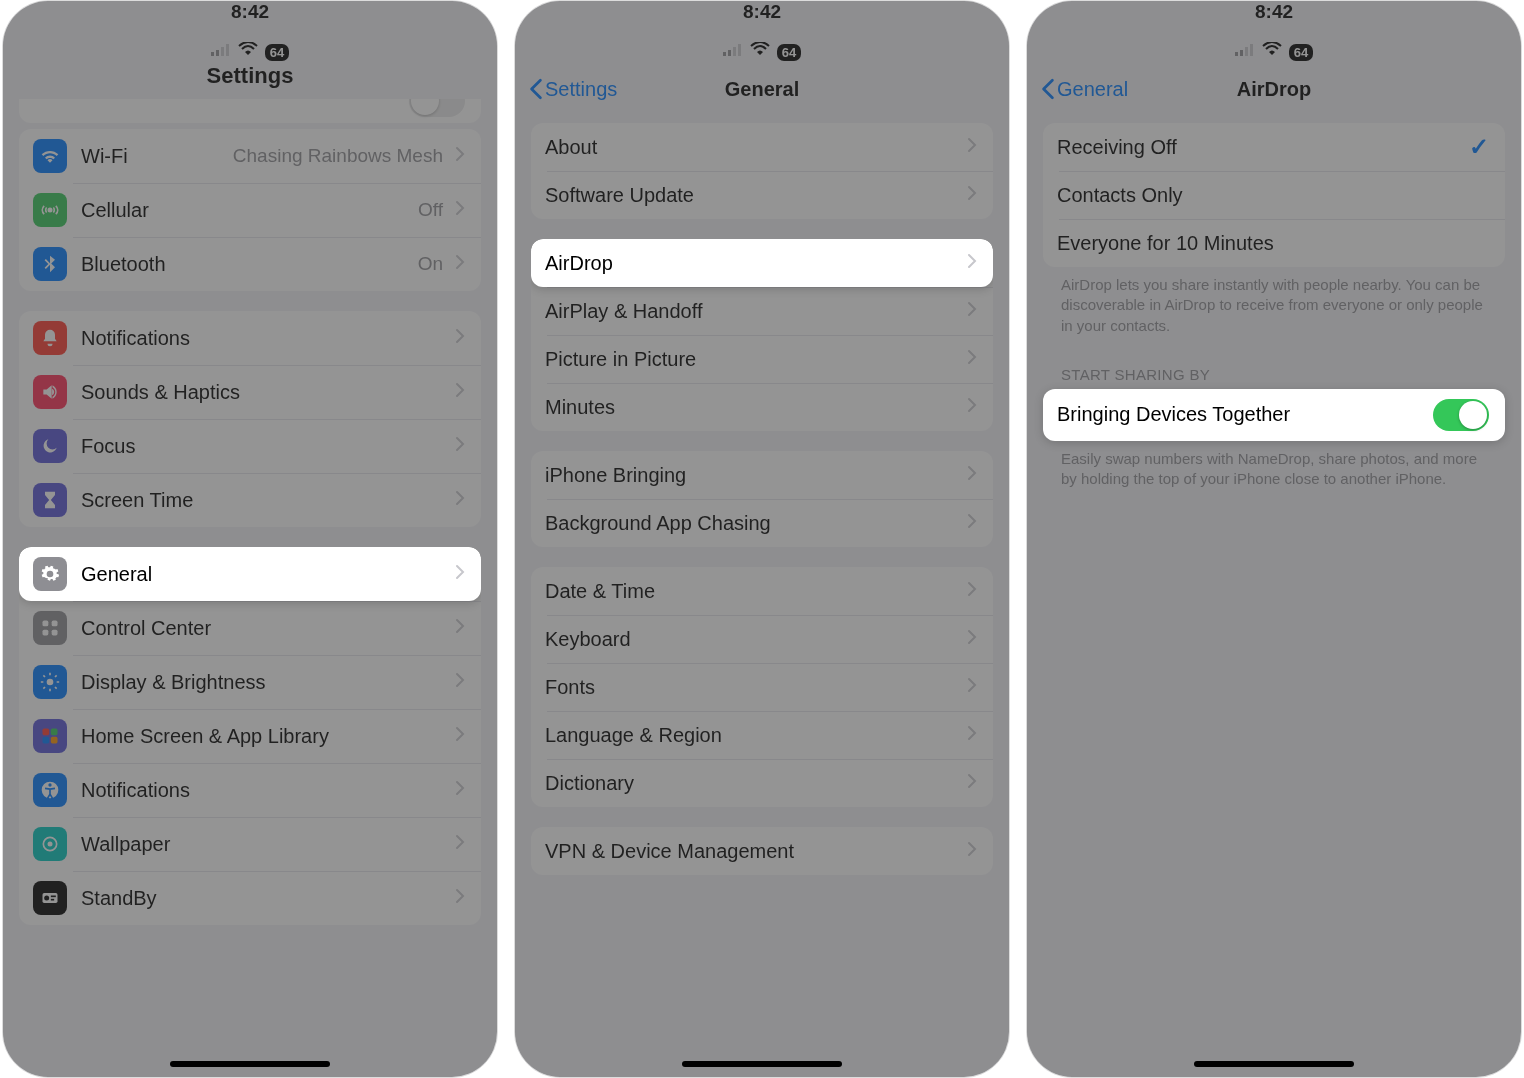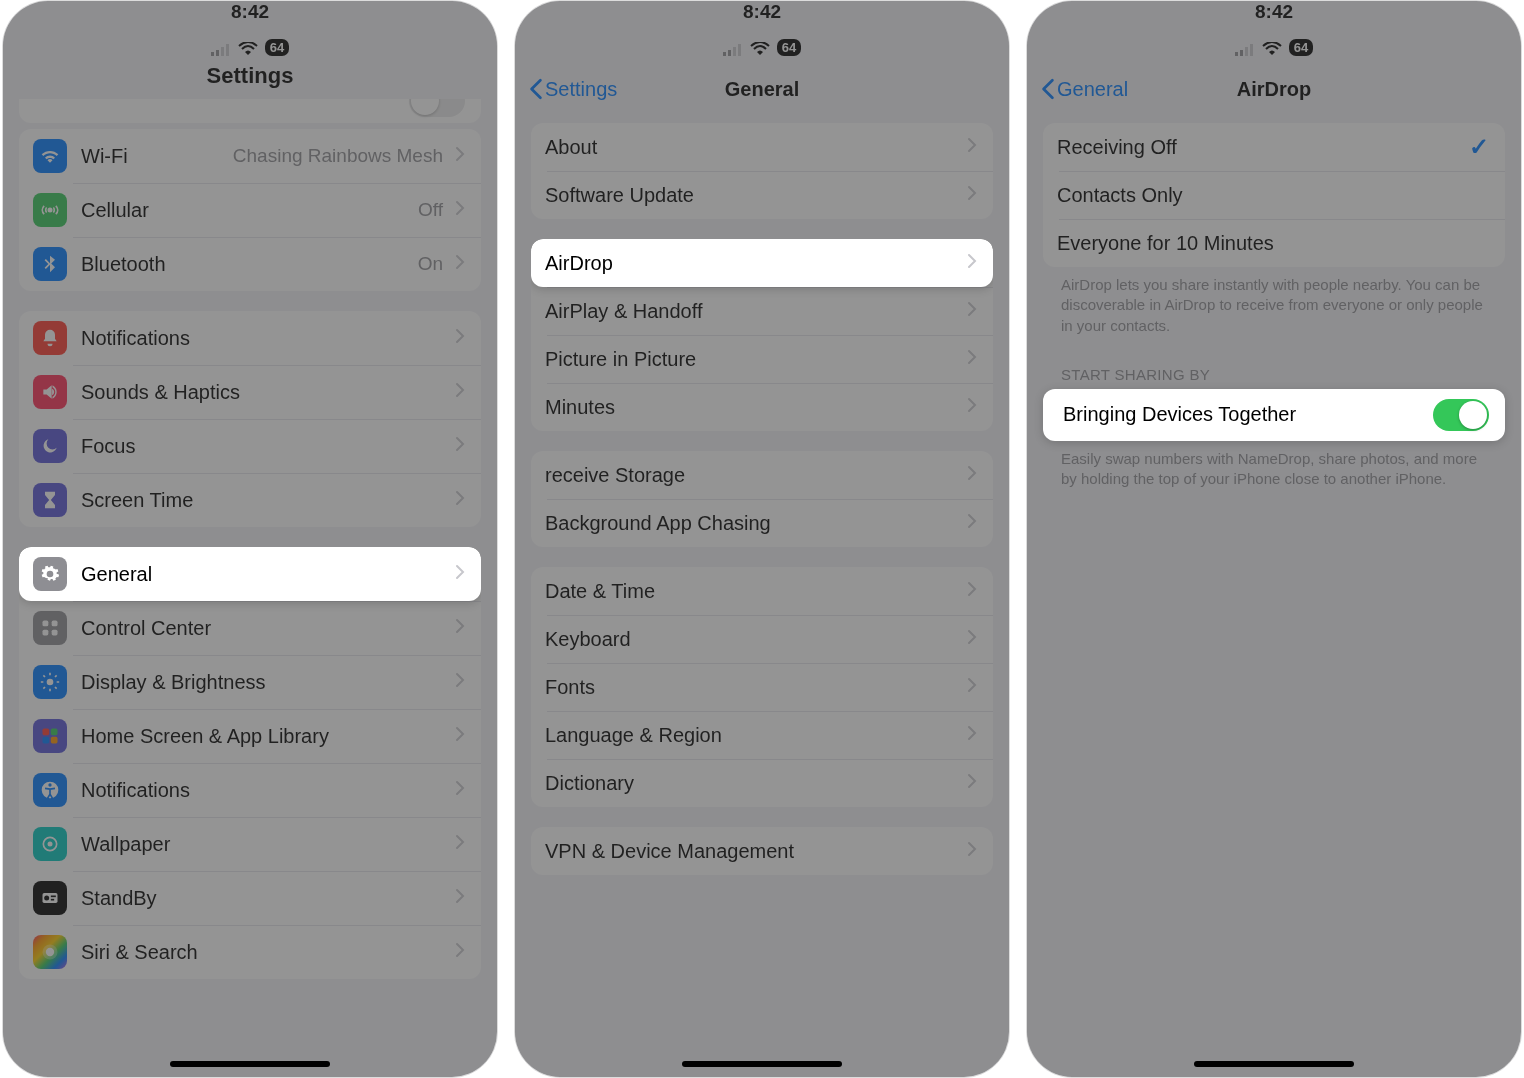--- a/index.html
+++ b/index.html
@@ -29,38 +29,37 @@
     background: rgba(60,60,60,0.55);
     pointer-events: none;
     z-index: 50;
   }
   .highlight-row {
     position: relative;
     z-index: 60;
     background: #fff !important;
     border-radius: 12px;
     box-shadow: 0 2px 10px rgba(0,0,0,0.18);
-    padding-left: 6px;
   }
   .highlight-row .chevron { color: #c7c7cc; }
   .highlight-row .rowlabel { color: #000; }
 
   
   .statusbar {
     height: 60px;
     display: flex;
     align-items: center;
     justify-content: space-between;
     padding: 0 34px;
     font-size: 19px;
     font-weight: 600;
     color: #000;
     flex-direction: column;
   }
-  .status-right { display: flex; align-items: flex-start; gap: 7px; }
+  .status-right { display: flex; align-items: flex-end; gap: 7px; }
 
   
   .navhead {
     height: 56px;
     display:flex;
     align-items:center;
     justify-content:center;
     position: relative;
     font-size:20px;
     font-weight:600;
@@ -427,33 +426,20 @@
               <rect x="13" y="9" width="6" height="2" fill="#000"></rect>
               <rect x="13" y="13" width="4" height="2" fill="#000"></rect>
             </svg>
           </span>
           <span class="rowlabel">StandBy</span>
           <span class="rowspacer"></span>
           <span class="chevron"><svg width="10" height="16" viewBox="0 0 10 16">
               <polyline points="2,2 8,8 2,14" fill="none" stroke="currentColor" stroke-width="2" stroke-linecap="round"></polyline>
             </svg></span>
         </div>
-        <div class="row">
-          <span class="rowicon bg-multi">
-            <svg viewBox="0 0 24 24">
-              <circle cx="12" cy="12" r="9" fill="rgba(255,255,255,0.3)"></circle>
-              <circle cx="12" cy="12" r="5" fill="#fff"></circle>
-            </svg>
-          </span>
-          <span class="rowlabel">Siri &amp; Search</span>
-          <span class="rowspacer"></span>
-          <span class="chevron"><svg width="10" height="16" viewBox="0 0 10 16">
-              <polyline points="2,2 8,8 2,14" fill="none" stroke="currentColor" stroke-width="2" stroke-linecap="round"></polyline>
-            </svg></span>
-        </div>
       </div>
   </div>
   <div class="homebar"></div>
 </div>
 
 <div class="phone">
   <div class="dimmer"></div>
 
   <div class="statusbar">
     <span>8:42</span>
@@ -527,21 +513,21 @@
         <div class="row noicon">
           <span class="rowlabel">Minutes</span>
           <span class="rowspacer"></span>
           <span class="chevron"><svg width="10" height="16" viewBox="0 0 10 16">
               <polyline points="2,2 8,8 2,14" fill="none" stroke="currentColor" stroke-width="2" stroke-linecap="round"></polyline>
             </svg></span>
         </div>
       </div>
     <div class="group" id="p2g3">
         <div class="row noicon">
-          <span class="rowlabel">receive Storage</span>
+          <span class="rowlabel">iPhone Bringing</span>
           <span class="rowspacer"></span>
           <span class="chevron"><svg width="10" height="16" viewBox="0 0 10 16">
               <polyline points="2,2 8,8 2,14" fill="none" stroke="currentColor" stroke-width="2" stroke-linecap="round"></polyline>
             </svg></span>
         </div>
         <div class="row noicon">
           <span class="rowlabel">Background App Chasing</span>
           <span class="rowspacer"></span>
           <span class="chevron"><svg width="10" height="16" viewBox="0 0 10 16">
               <polyline points="2,2 8,8 2,14" fill="none" stroke="currentColor" stroke-width="2" stroke-linecap="round"></polyline>

